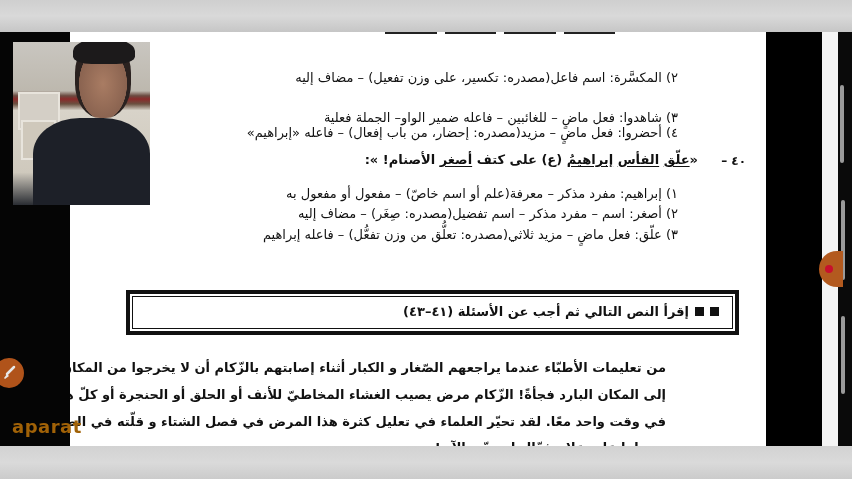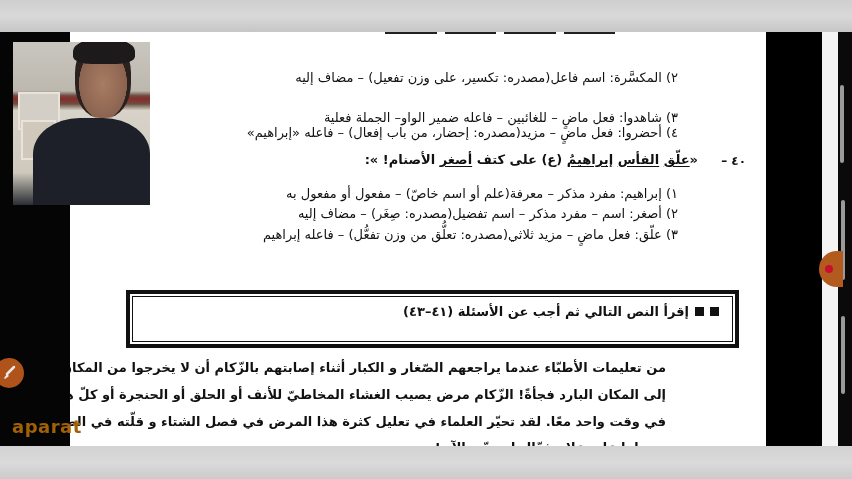--- a/index.html
+++ b/index.html
@@ -53,21 +53,21 @@
       font-family: "DejaVu Sans", sans-serif;
       font-size: 13px; line-height: 18px;
       white-space: nowrap; text-align: right;
     }
     .line.bold { font-weight: bold; }
     .qnum {
       position: absolute; right: 20px; top: 122px;
       font-size: 12px; font-weight: bold; white-space: nowrap;
     }
     .box-outer {
-      position: absolute; left: 56px; top: 258px; width: 613px; height: 58px;
+      position: absolute; left: 56px; top: 258px; width: 613px; height: 45px;
       border: 4px solid #111;
     }
     .box-inner {
       position: absolute; left: 2px; top: 2px; right: 2px; bottom: 2px;
       border: 1px solid #111;
     }
     .box-text {
       position: absolute; right: 16px; top: 10px;
       font-size: 13px; font-weight: bold; white-space: nowrap;
       display: flex; align-items: center; gap: 6px;

